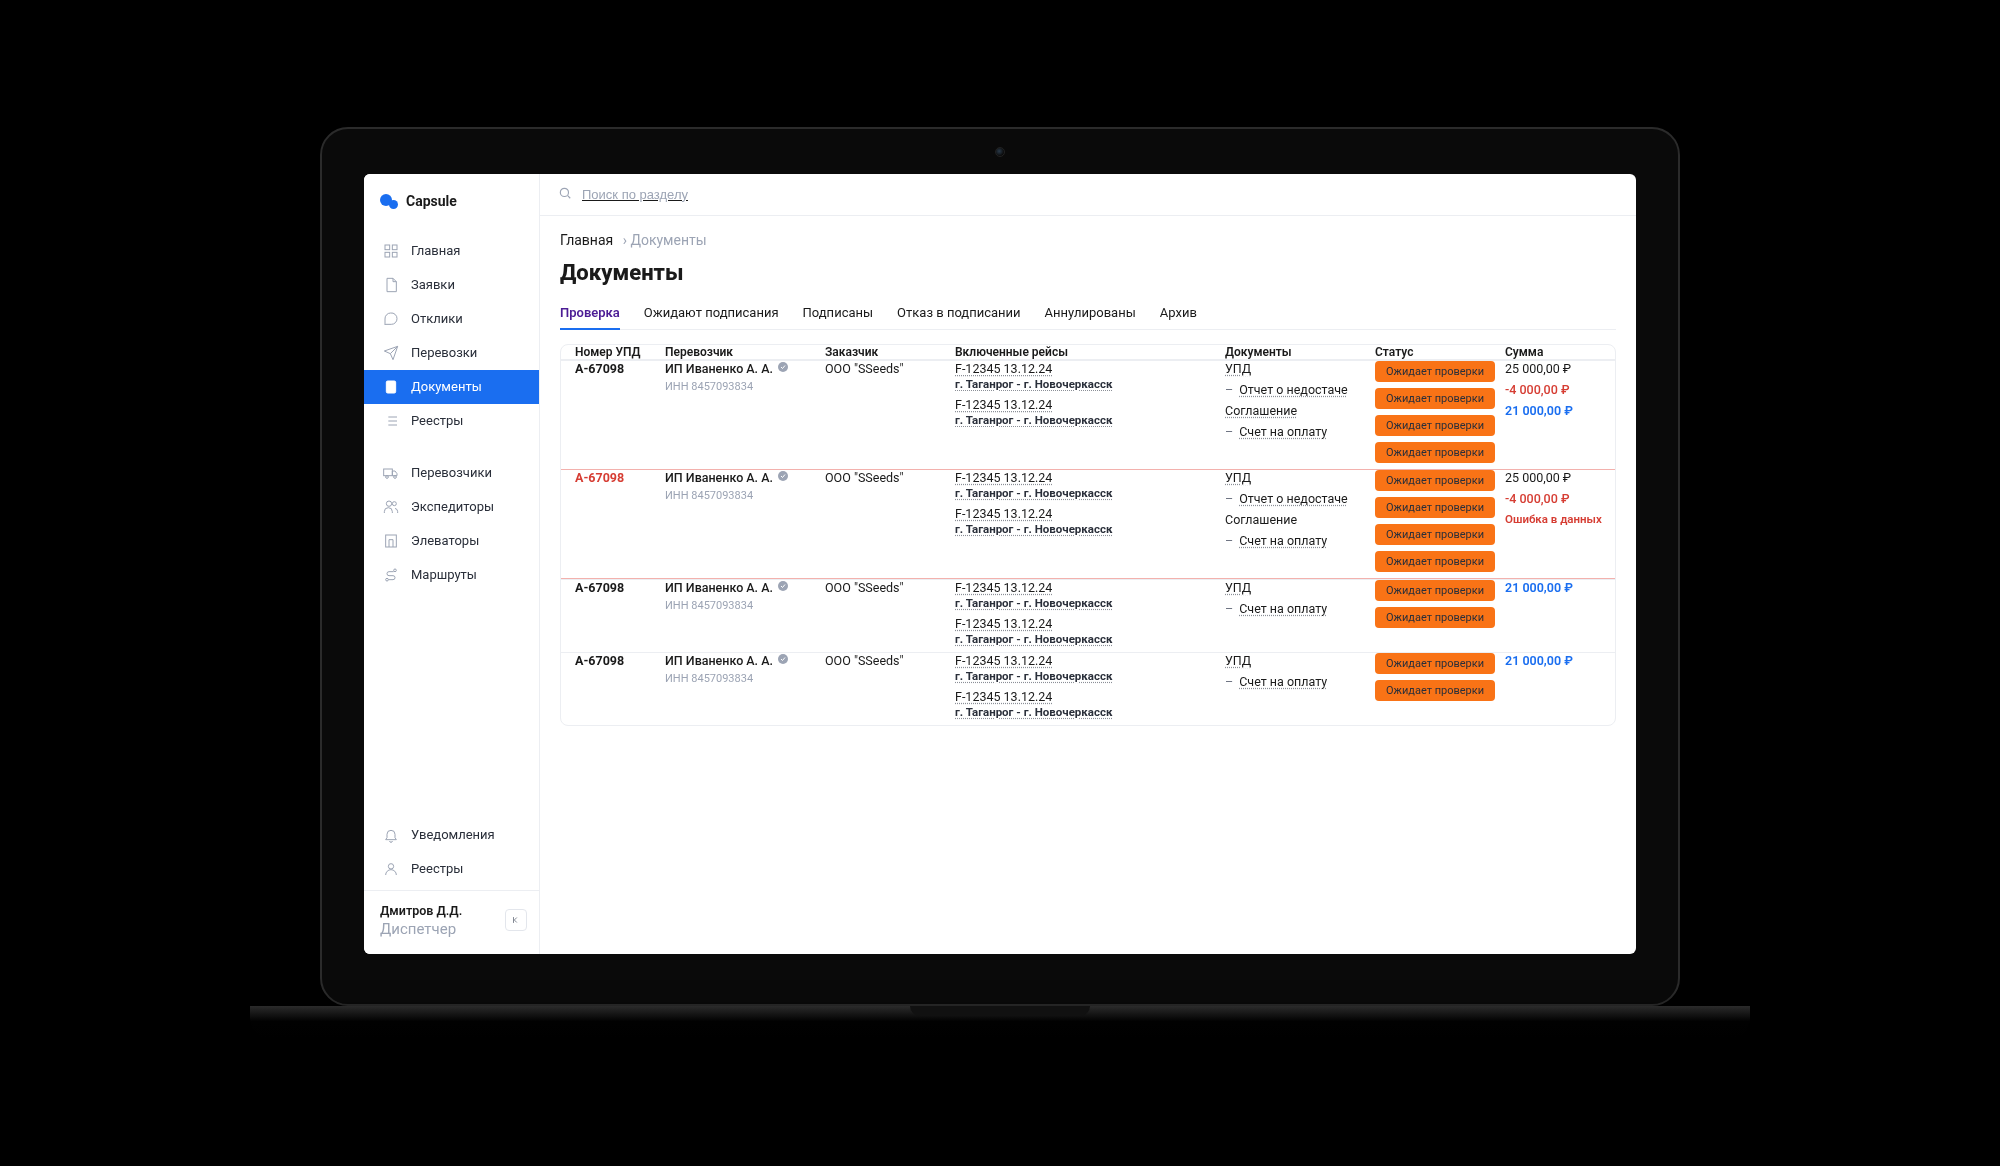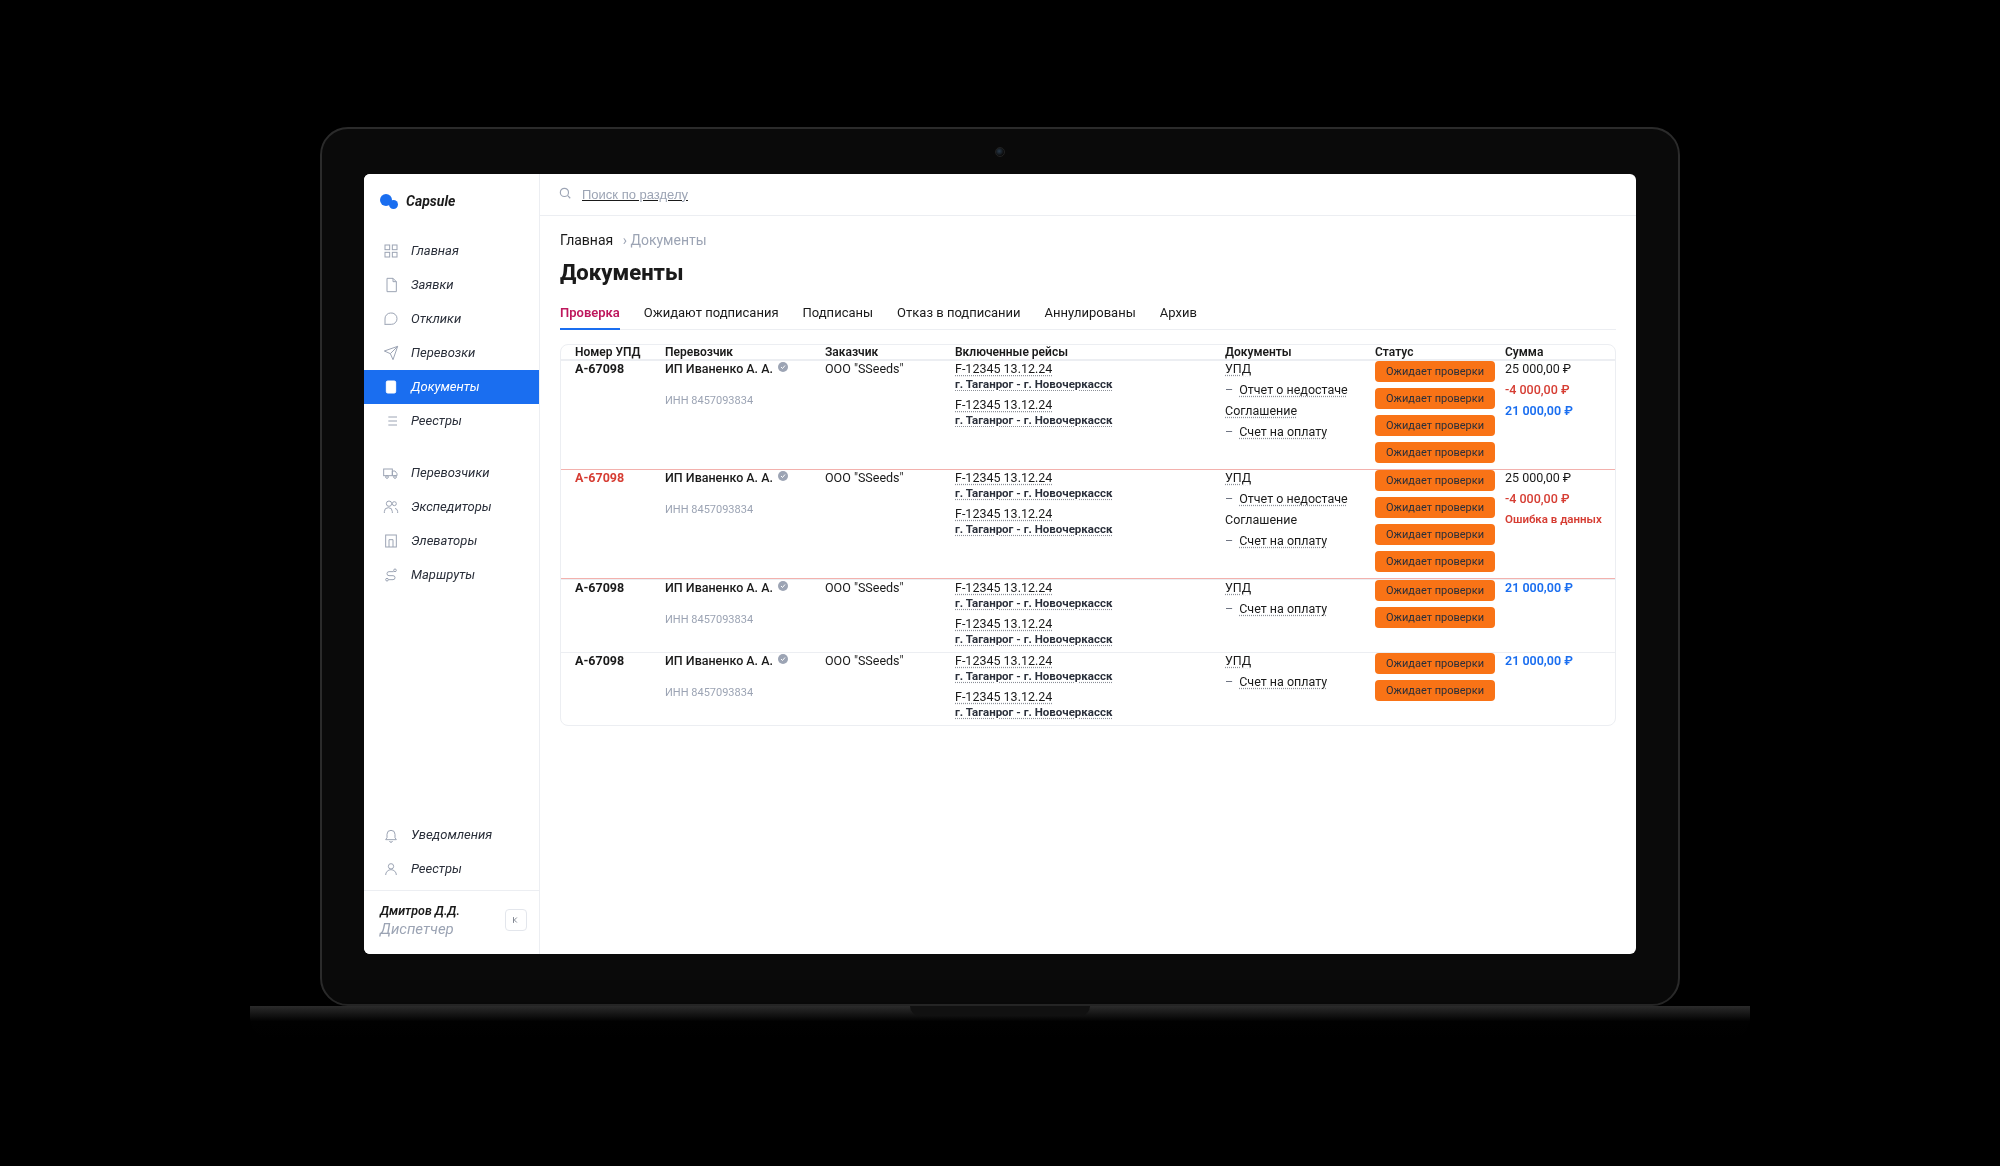--- a/index.html
+++ b/index.html
@@ -56,21 +56,20 @@
     color: #1a1a1a;
   }
 
   
   .sidebar {
     width: 176px;
     flex: none;
     border-right: 1px solid #eceef2;
     display: flex; flex-direction: column;
     background: #fff;
-    font-style: italic;
   }
   .logo {
     display: flex; align-items: center; gap: 8px;
     padding: 18px 16px 20px;
   }
   .logo-mark { width: 18px; height: 18px; position: relative; }
   .logo-mark span {
     position: absolute; border-radius: 50%; background: #1a6ef0;
   }
   .logo-mark span:nth-child(1){ width:12px; height:12px; left:0; top:2px; }
@@ -130,21 +129,21 @@
   .breadcrumb { font-size: 14px; color: #9ca4b4; margin-bottom: 12px; }
   .breadcrumb a { color: #1a1a1a; text-decoration: none; margin-right: 6px; }
   .page-title { font-size: 22px; font-weight: 800; margin-bottom: 12px; }
 
   .tabs { display: flex; gap: 24px; border-bottom: 1px solid #eceef2; margin-bottom: 14px; }
   .tabs a {
     text-decoration: none; color: #1a1a1a; font-size: 13px;
     padding: 8px 0; border-bottom: 2px solid transparent; margin-bottom: -1px;
     cursor: pointer;
   }
-  .tabs a.active { color: #be185d; border-bottom-color: #1a6ef0; font-weight: 600; }
+  .tabs a.active { color: #4c1d95; border-bottom-color: #1a6ef0; font-weight: 600; }
 
   
   .table-card { border: 1px solid #eceef2; border-radius: 8px; overflow: hidden; }
   .thead, .trow {
     display: grid;
     grid-template-columns: 80px 150px 120px 260px 140px 120px 100px 40px;
     column-gap: 10px;
     align-items: start;
     padding: 0 14px;
   }
@@ -153,21 +152,21 @@
     border-bottom: 1px solid #eceef2;
   }
   .trow { border-top: 1px solid #eceef2; font-size: 12.5px; }
   .trow.error { border: 1px solid #f3b1ad; border-left: none; border-right: none; }
 
   .id { font-weight: 700; }
   .id.err { color: #d63d33; }
 
   .carrier-name { font-weight: 500; display: inline-flex; align-items: center; gap: 4px; }
   .ver-badge svg { width: 12px; height: 12px; fill: #9ca4b4; }
-  .inn { font-size: 11px; color: #9ca4b4; margin-top: 18px; }
+  .inn { font-size: 11px; color: #9ca4b4; margin-top: 4px; }
 
   .trip {
     text-decoration: underline dotted #8b8f97;
     text-underline-offset: 2px; display: inline-block;
   }
   .trip.route { font-size: 11.5px; color: #2a2f3a; margin-bottom: 6px; font-weight: bold; }
 
   .doc-list { display: flex; flex-direction: column; gap: 6px; }
   .doc-item { display: flex; align-items: center; gap: 6px; }
   .doc-item .dash { color: #6b7280; }

